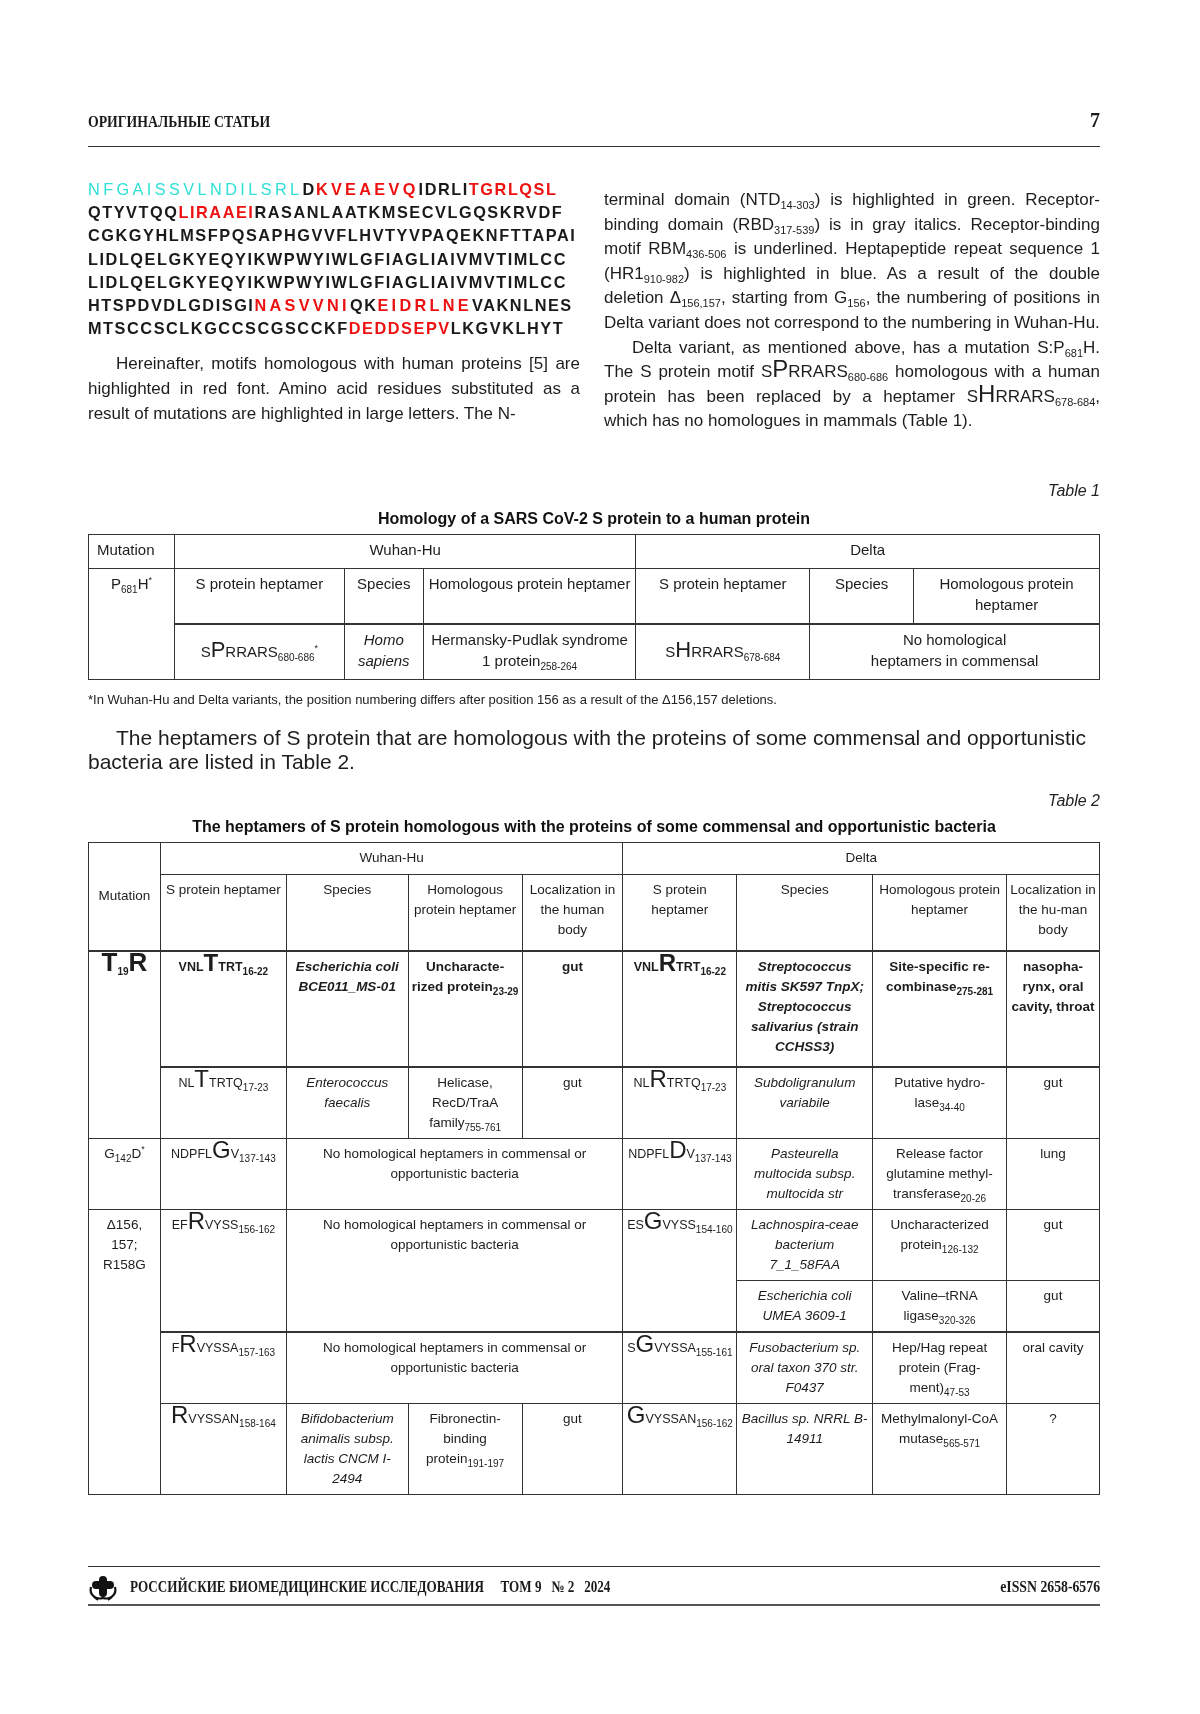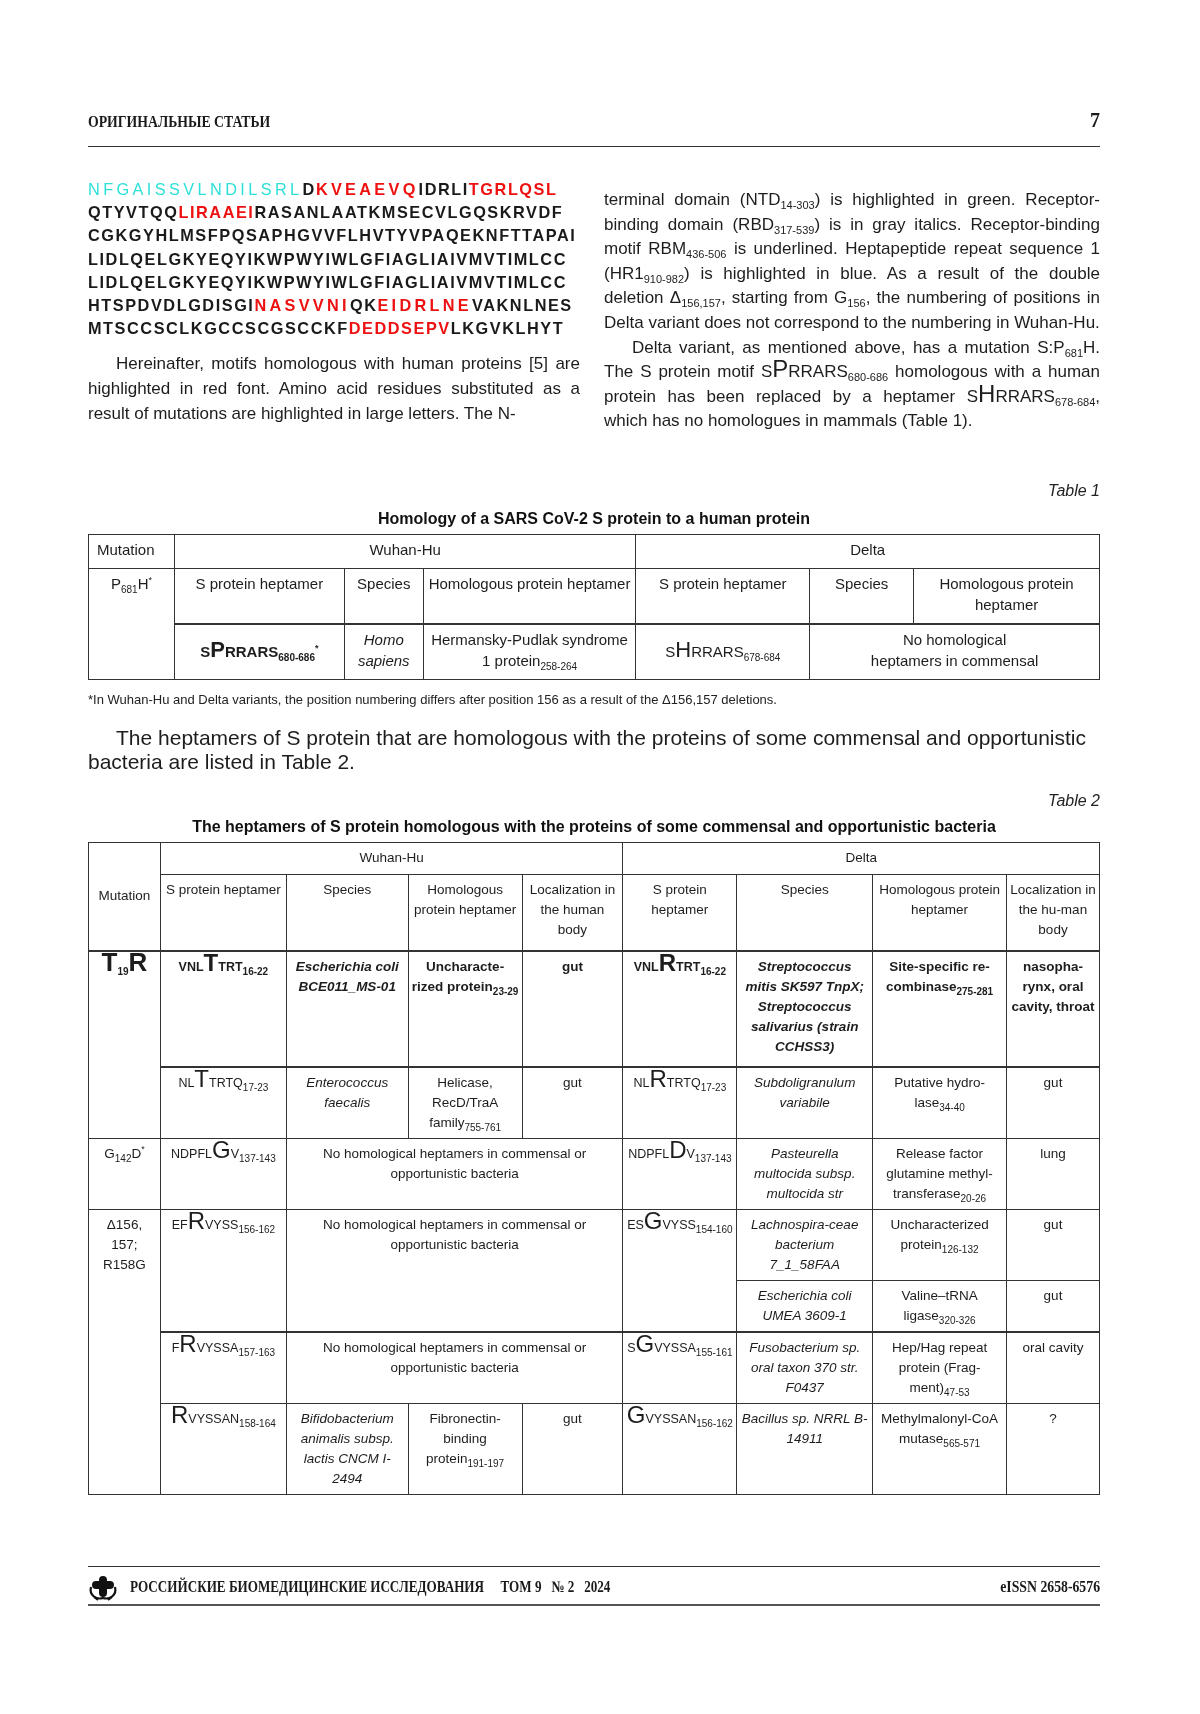--- a/index.html
+++ b/index.html
@@ -95,21 +95,21 @@
   <tr style="height:55px;">
     <td rowspan="2"><span>P</span><sub>681</sub><span>H</span><sup>*</sup></td>
     <td>S protein heptamer</td>
     <td>Species</td>
     <td>Homologous protein heptamer</td>
     <td>S protein heptamer</td>
     <td>Species</td>
     <td>Homologous protein heptamer</td>
   </tr>
   <tr style="height:56px;">
-    <td class="hl" style="vertical-align:middle;font-weight:bold;"><span>S</span><span class="L" style="font-size:22px">P</span><span>RRARS</span><sub>680-686</sub><sup>*</sup></td>
+    <td class="hl" style="vertical-align:middle;"><span>S</span><span class="L" style="font-size:22px">P</span><span>RRARS</span><sub>680-686</sub><sup>*</sup></td>
     <td class="hl i">Homo sapiens</td>
     <td class="hl"><span>Hermansky-Pudlak syndrome 1 protein</span><sub>258-264</sub></td>
     <td class="hl" style="vertical-align:middle;"><span>S</span><span class="L" style="font-size:22px">H</span><span>RRARS</span><sub>678-684</sub></td>
     <td class="hl" colspan="2" style="padding:4px 60px;">No homological heptamers in commensal</td>
   </tr>
 </tbody>
   </table>
 <div class="footnote">*In Wuhan-Hu and Delta variants, the position numbering differs after position 156 as a result of the Δ156,157 deletions.</div>
 <div class="after-para">The heptamers of S protein that are homologous with the proteins of some commensal and opportunistic bacteria are listed in Table 2.</div>
 

